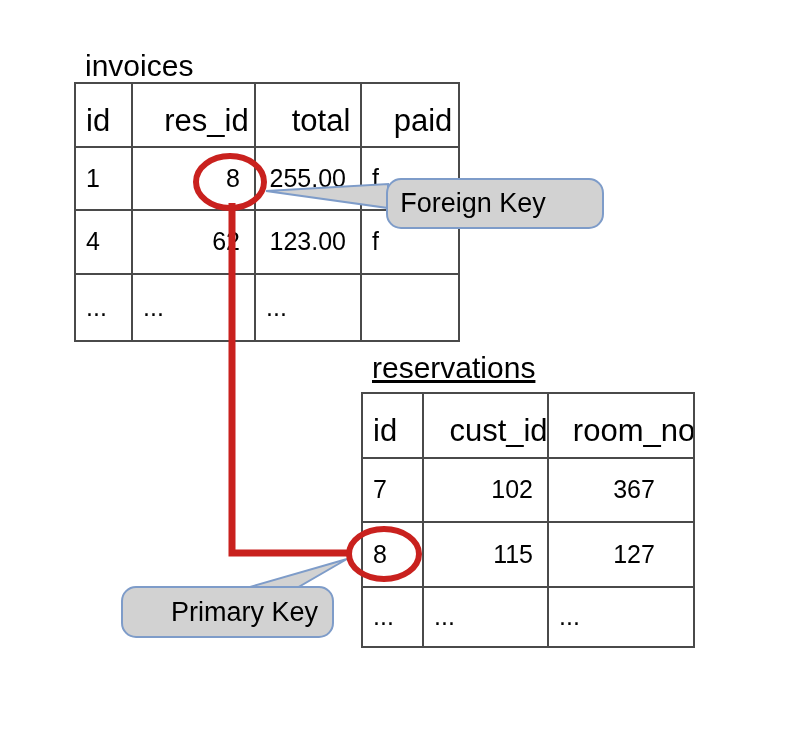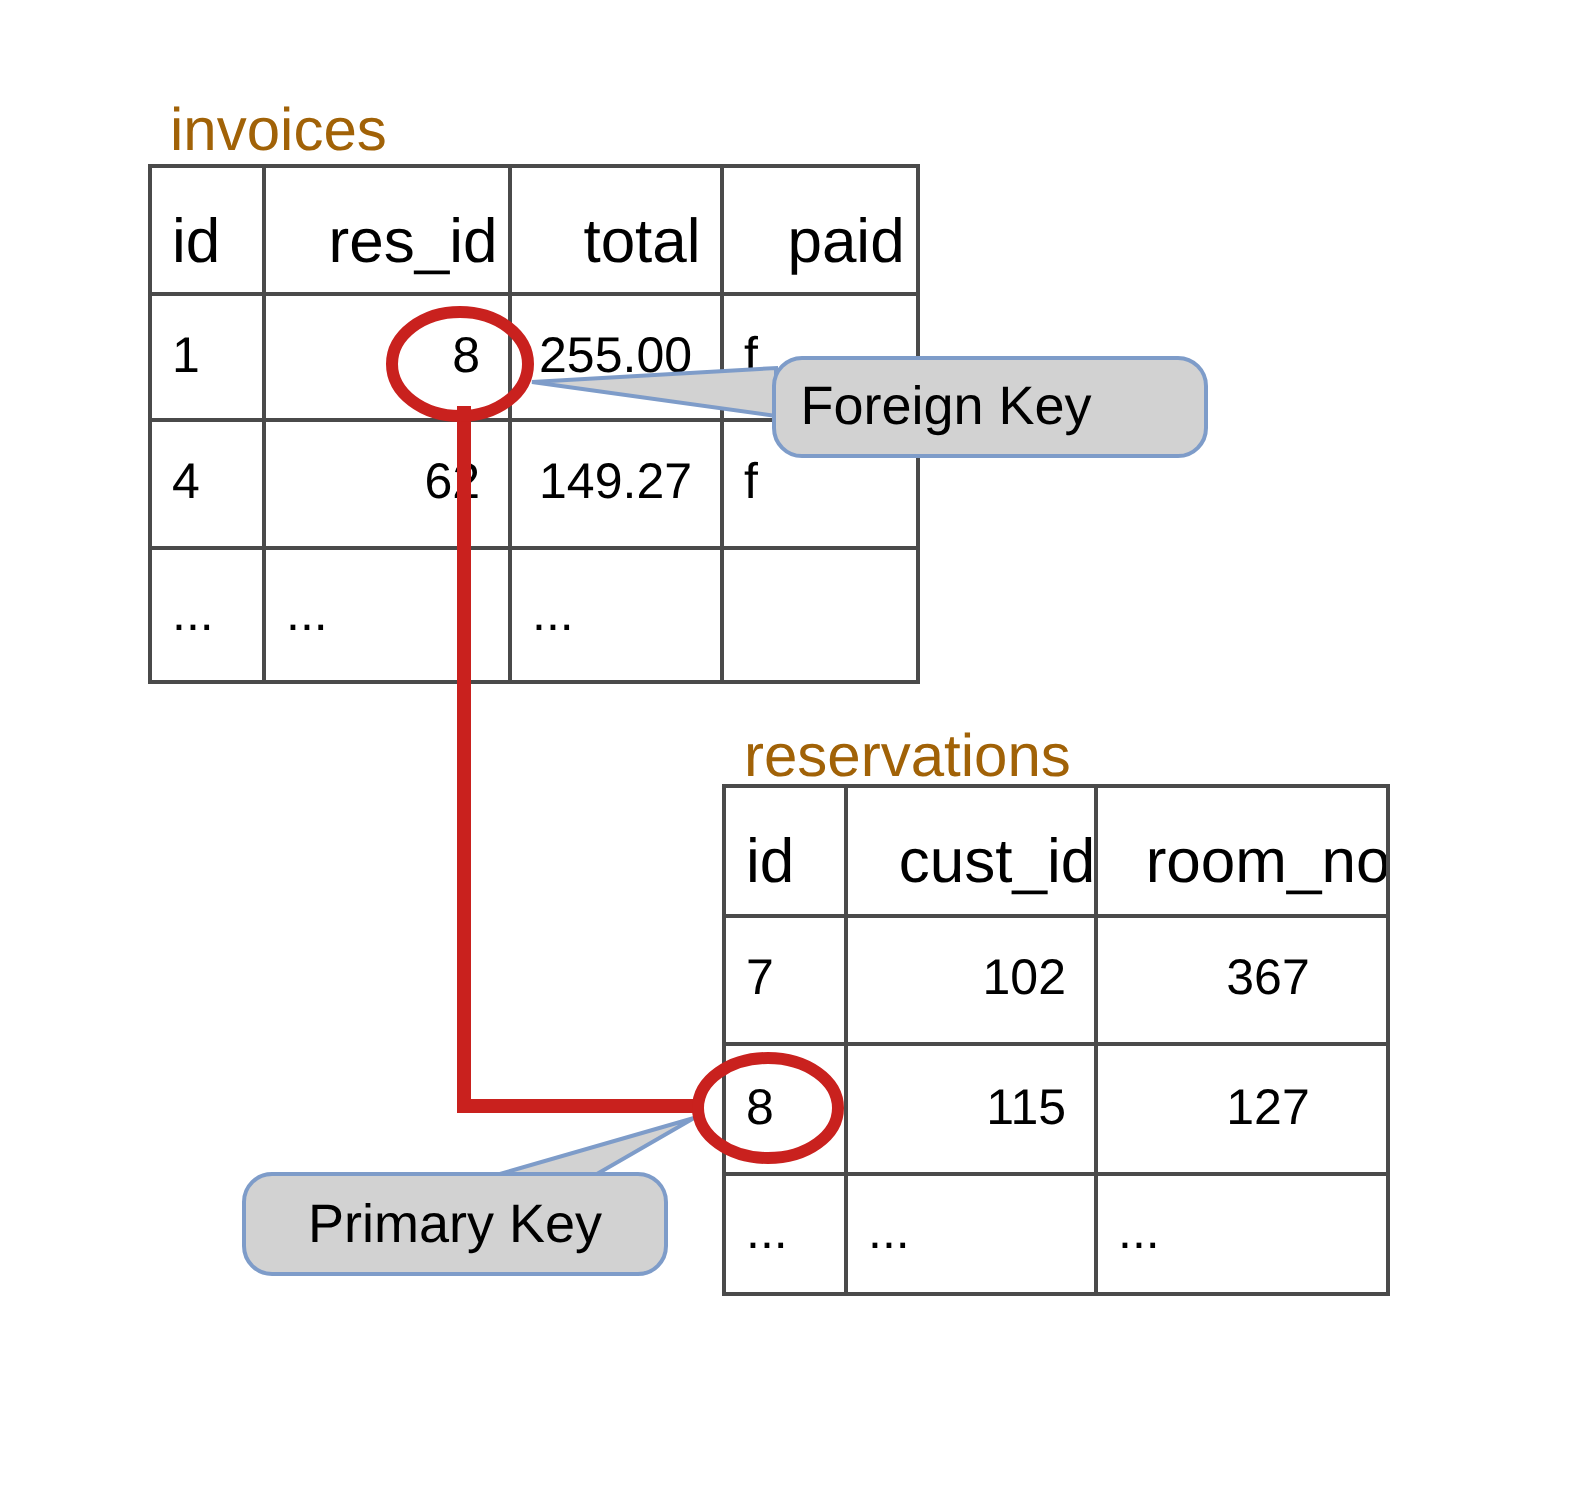--- a/index.html
+++ b/index.html
@@ -1,21 +1,21 @@
 <!DOCTYPE html>
 <html><head>
 <meta charset="utf-8">
 <style>
   html,body{margin:0;padding:0;background:#fff;}
   .canvas{
     position:relative;width:794px;height:756px;background:#ffffff;overflow:hidden;
     font-family:"Liberation Sans","DejaVu Sans",sans-serif;color:#000;
   }
   .tbl-title{
-    position:absolute;font-size:30px;line-height:30px;white-space:nowrap;color:#a16207;
+    position:absolute;font-size:30px;line-height:30px;white-space:nowrap;color:#000000;
   }
   .tbl{
     position:absolute;display:grid;
     border-top:2px solid #4a4a4a;border-left:2px solid #4a4a4a;
   }
   .cell{
     border-right:2px solid #4a4a4a;border-bottom:2px solid #4a4a4a;
     box-sizing:border-box;display:flex;align-items:center;
     padding:0 14px 0 10px;font-size:25px;line-height:1.1;white-space:nowrap;
     overflow:hidden;background:transparent;
@@ -30,28 +30,28 @@
     grid-template-rows:64px 63px 64px 67px;
     z-index:1;
   }
   #reservations-table{
     left:361px;top:392px;
     grid-template-columns:61px 125px 146px;
     grid-template-rows:65px 64px 65px 60px;
     z-index:1;
   }
   #invoices-title{left:85px;top:51px;}
-  #reservations-title{left:372px;top:364px;}
+  #reservations-title{left:372px;top:353px;text-decoration:underline;}
   .overlay{position:absolute;left:0;top:0;z-index:2;pointer-events:none;}
   .callout-label{
     position:absolute;z-index:3;display:flex;align-items:center;justify-content:center;
     font-size:27px;line-height:1;color:#000;pointer-events:none;
   }
   #fk-label{left:387px;top:179px;width:172px;height:49px;}
-  #pk-label{left:122px;top:587px;width:211px;height:50px;}
+  #pk-label{left:139px;top:587px;width:211px;height:50px;}
 </style>
 </head>
 <body>
 
 <div class="canvas">
 
   <div class="tbl-title" id="invoices-title">invoices</div>
 
   <div class="tbl" id="invoices-table">
     <div class="cell head al">id</div>
@@ -59,21 +59,21 @@
     <div class="cell head ac">total</div>
     <div class="cell head ac">paid</div>
 
     <div class="cell al">1</div>
     <div class="cell ar">8</div>
     <div class="cell ar">255.00</div>
     <div class="cell al">f</div>
 
     <div class="cell al">4</div>
     <div class="cell ar">62</div>
-    <div class="cell ar">149.27</div>
+    <div class="cell ar">123.00</div>
     <div class="cell al">f</div>
 
     <div class="cell al">...</div>
     <div class="cell al">...</div>
     <div class="cell al">...</div>
     <div class="cell al"></div>
   </div>
 
   <div class="tbl-title" id="reservations-title">reservations</div>
 

